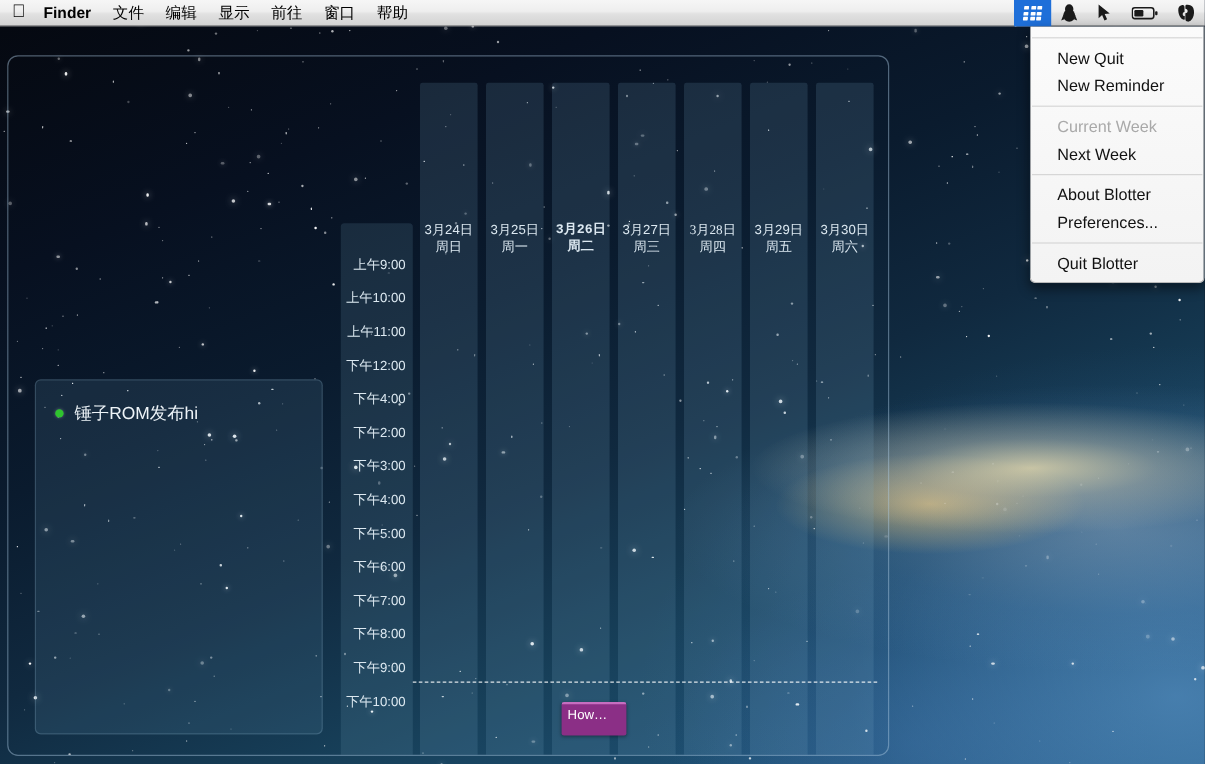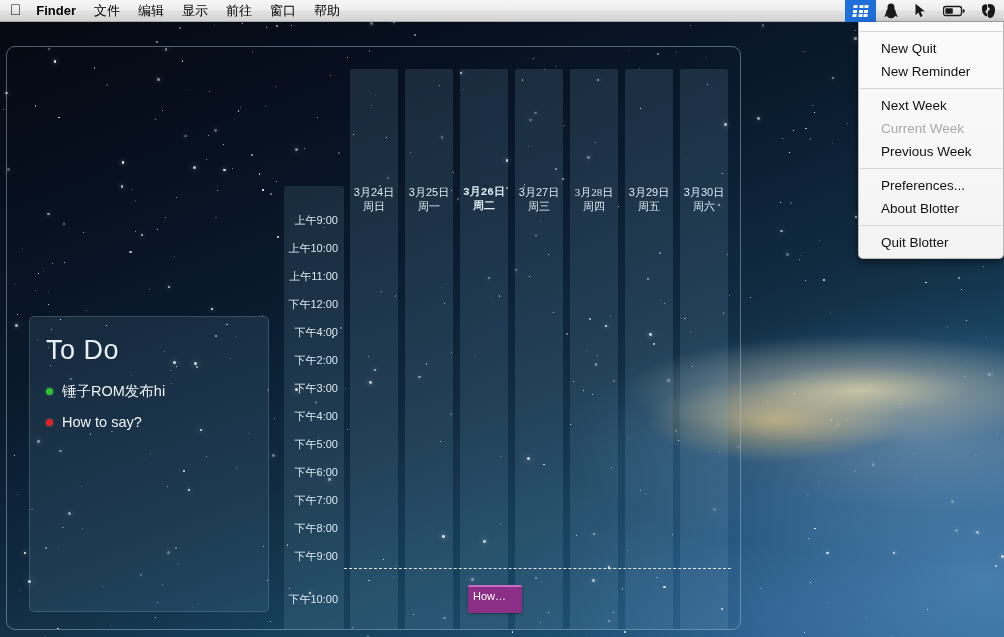--- a/index.html
+++ b/index.html
@@ -612,49 +612,44 @@
       <i style="left: 329.1px; top: 3.5px; width: 1.2px; height: 1.2px; opacity: 0.38;"></i>
       <i style="left: 686.4px; top: 156.7px; width: 0.8px; height: 0.8px; opacity: 0.26;"></i>
       <i style="left: 656.7px; top: 52.8px; width: 1.9px; height: 1.9px; opacity: 0.55;"></i>
     </div>
 </div>
 
 <div id="blotter">
 
 
   <div id="todo">
-    <div class="title">To Do</div>
     <div id="todo-list">
         <div class="item">
           <span class="dot" style="background: rgb(47, 196, 47);"></span>
           <span>锤子ROM发布hi</span>
-        </div>
-        <div class="item">
-          <span class="dot" style="background: rgb(224, 32, 32);"></span>
-          <span>How to say?</span>
         </div>
       </div>
   </div>
 
   <div id="cal">
     <div id="gutter">
         <div class="tl" style="top: 27px;">上午9:00</div>
         <div class="tl" style="top: 55px;">上午10:00</div>
         <div class="tl" style="top: 83px;">上午11:00</div>
         <div class="tl" style="top: 111px;">下午12:00</div>
         <div class="tl" style="top: 139px;">下午4:00</div>
         <div class="tl" style="top: 167px;">下午2:00</div>
         <div class="tl" style="top: 195px;">下午3:00</div>
         <div class="tl" style="top: 223px;">下午4:00</div>
         <div class="tl" style="top: 251px;">下午5:00</div>
         <div class="tl" style="top: 279px;">下午6:00</div>
         <div class="tl" style="top: 307px;">下午7:00</div>
         <div class="tl" style="top: 335px;">下午8:00</div>
         <div class="tl" style="top: 363px;">下午9:00</div>
-        <div class="tl" style="top: 406px; margin-left: 28px;">下午10:00</div>
+        <div class="tl" style="top: 391px; margin-left: 28px;">下午10:00</div>
       </div>
     <div id="dayheads">
         <div class="dayhead" style="left: 66px; top: 138px;">
           <div>3月24日</div>
           <div>周日</div>
         </div>
         <div class="dayhead" style="left: 121px; top: 138px;">
           <div>3月25日</div>
           <div>周一</div>
         </div>
@@ -748,21 +743,20 @@
       </svg>
     </div>
   </div>
 </div>
 
 <div id="blotter-menu">
     <div class="sep"></div>
     <div class="row">New Quit</div>
     <div class="row">New Reminder</div>
     <div class="sep"></div>
+    <div class="row disabled">Current Week</div>
     <div class="row">Next Week</div>
-    <div class="row disabled">Current Week</div>
-    <div class="row">Previous Week</div>
     <div class="sep"></div>
+    <div class="row">About Blotter</div>
     <div class="row">Preferences...</div>
-    <div class="row">About Blotter</div>
     <div class="sep"></div>
     <div class="row">Quit Blotter</div>
   </div>
 
 </body></html>

